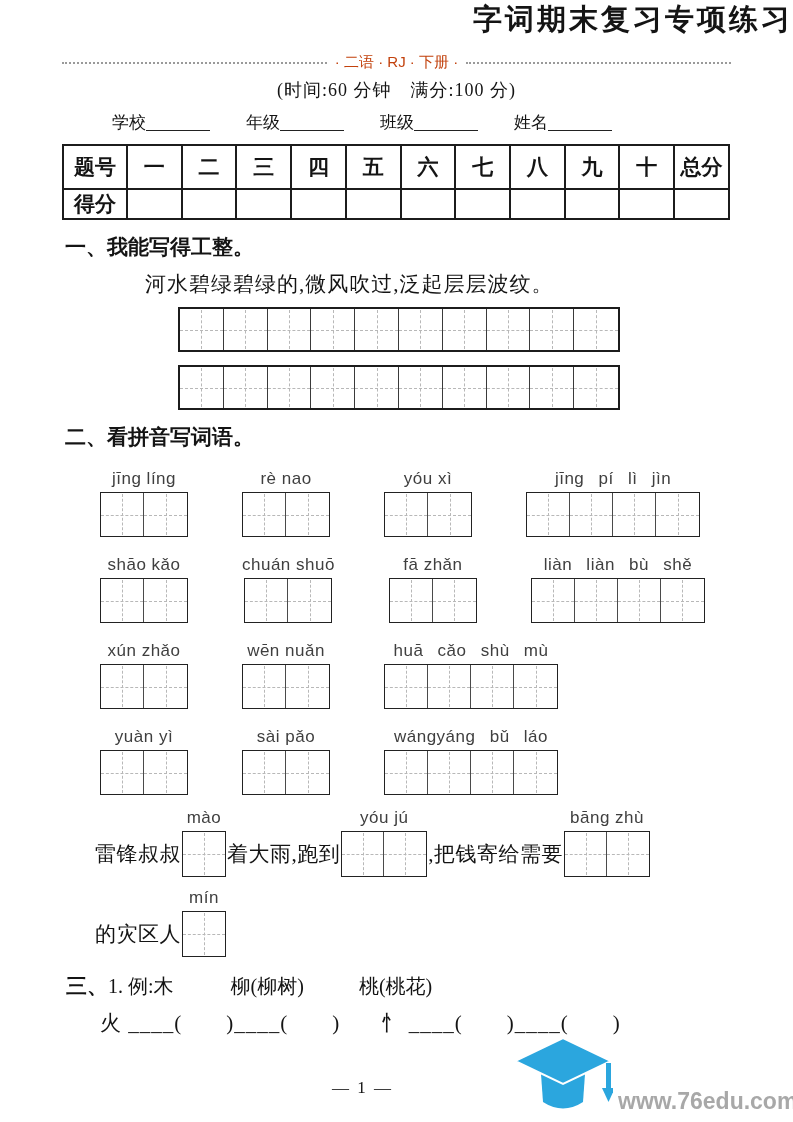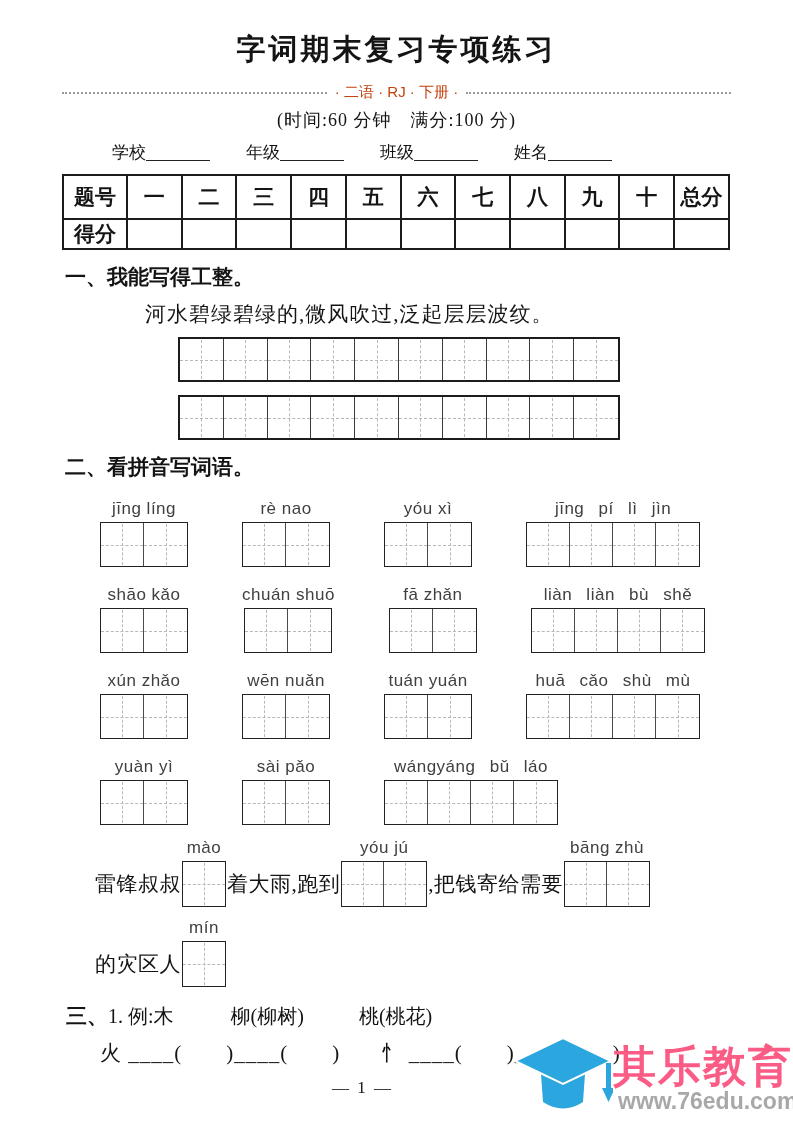--- a/index.html
+++ b/index.html
@@ -3,21 +3,21 @@
 <meta charset="utf-8">
 <style>
   * { margin:0; padding:0; box-sizing:border-box; }
   html,body { background:#ffffff; }
   .page {
     position:relative; width:793px; height:1122px; background:#fff;
     font-family:"Liberation Serif", serif; color:#141414; overflow:hidden;
   }
   
   .title {
-    padding-top:30px; text-align:center;
+    text-align:right;
     font-family:"Liberation Sans", sans-serif; font-weight:bold;
     font-size:29px; letter-spacing:3px;
   }
   .subtitle-row { display:flex; align-items:center; margin:13px 62px 0 62px; }
   .dotline { flex:1; border-top:2px dotted #9a9a9a; height:0; }
   .subtitle-text {
     padding:0 8px; white-space:nowrap;
     font-family:"Liberation Sans", sans-serif; font-size:15px; color:#c2410c;
   }
   .meta { text-align:center; margin-top:6px; font-size:18px; letter-spacing:1px; }
@@ -261,27 +261,20 @@
           <div class="cell"></div>
         </div>
       </div>
       <div class="pin-group">
         <div class="pin-label">wēn nuǎn</div>
         <div class="tian-box">
           <div class="cell"></div>
           <div class="cell"></div>
         </div>
       </div>
-      <div class="pin-group">
-        <div class="pin-label">tuán yuán</div>
-        <div class="tian-box">
-          <div class="cell"></div>
-          <div class="cell"></div>
-        </div>
-      </div>
       <div class="pin-group c4">
         <div class="pin-label">huā cǎo shù mù</div>
         <div class="tian-box">
           <div class="cell"></div>
           <div class="cell"></div>
           <div class="cell"></div>
           <div class="cell"></div>
         </div>
       </div>
     </div>
@@ -363,17 +356,16 @@
 
   <div class="footer-page">— 1 —</div>
 
   <div class="watermark">
     <svg class="wm-cap" width="100" height="86" viewBox="0 0 100 86">
       <path d="M28 38 L72 38 L70 66 Q50 79 30 66 Z" fill="#2ba6de"></path>
       <polygon points="50,2 98,25 50,48 2,25" fill="#2ba6de" stroke="#ffffff" stroke-width="2"></polygon>
       <rect x="93" y="27" width="5" height="26" fill="#2ba6de"></rect>
       <polygon points="89,52 102,52 95.5,66" fill="#2ba6de"></polygon>
     </svg>
-    <div class="wm-brand">其乐教育</div>
     <div class="wm-url">www.76edu.com</div>
   </div>
 
 </div>
 
 </body></html>

